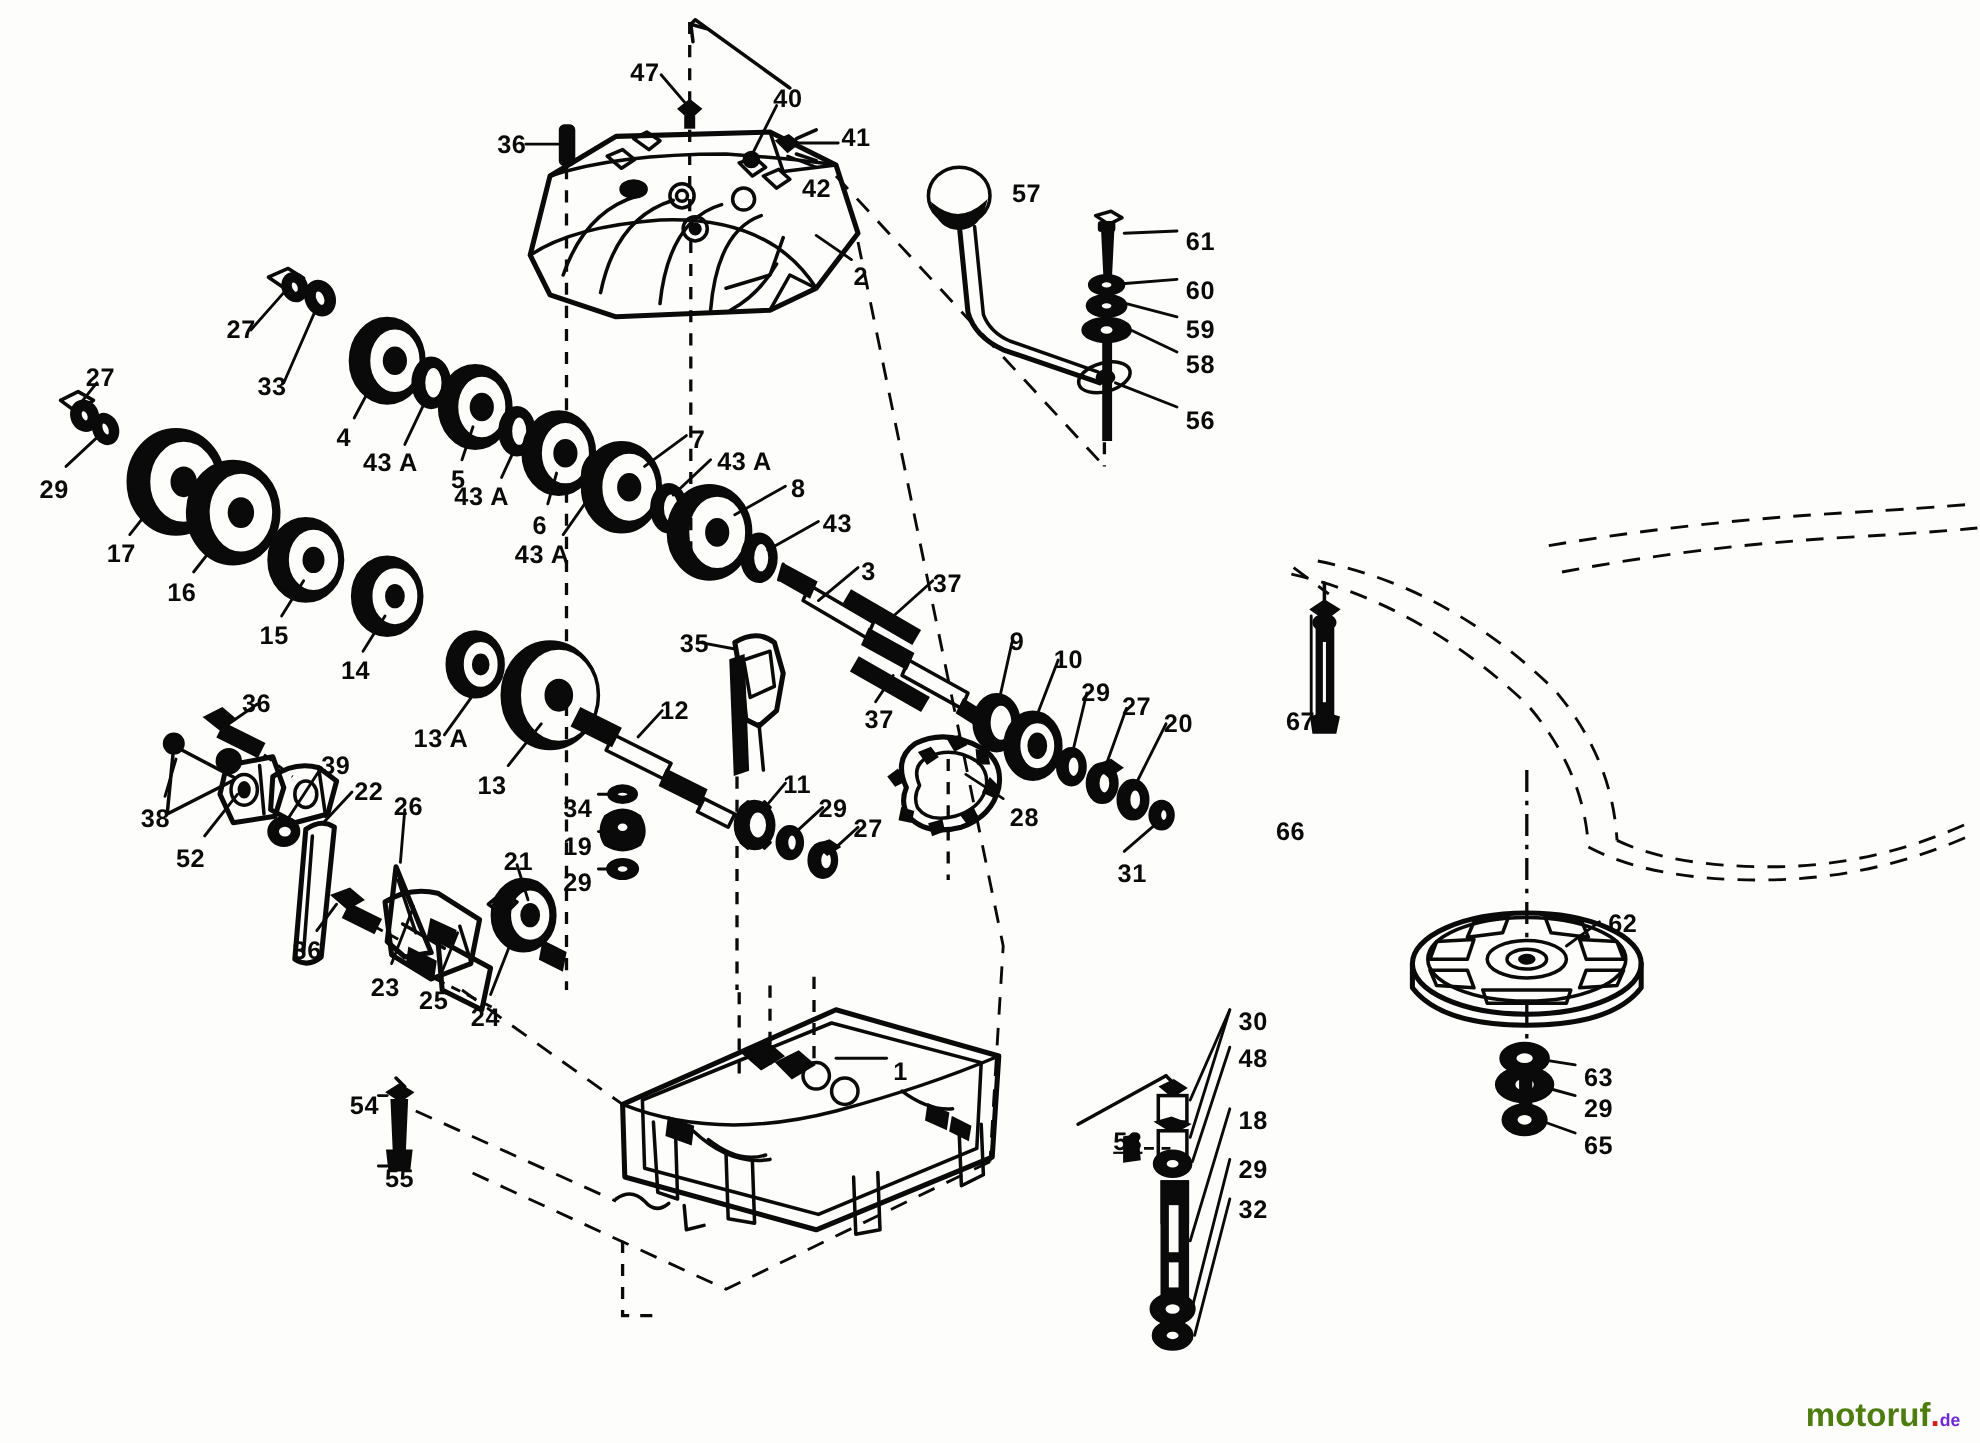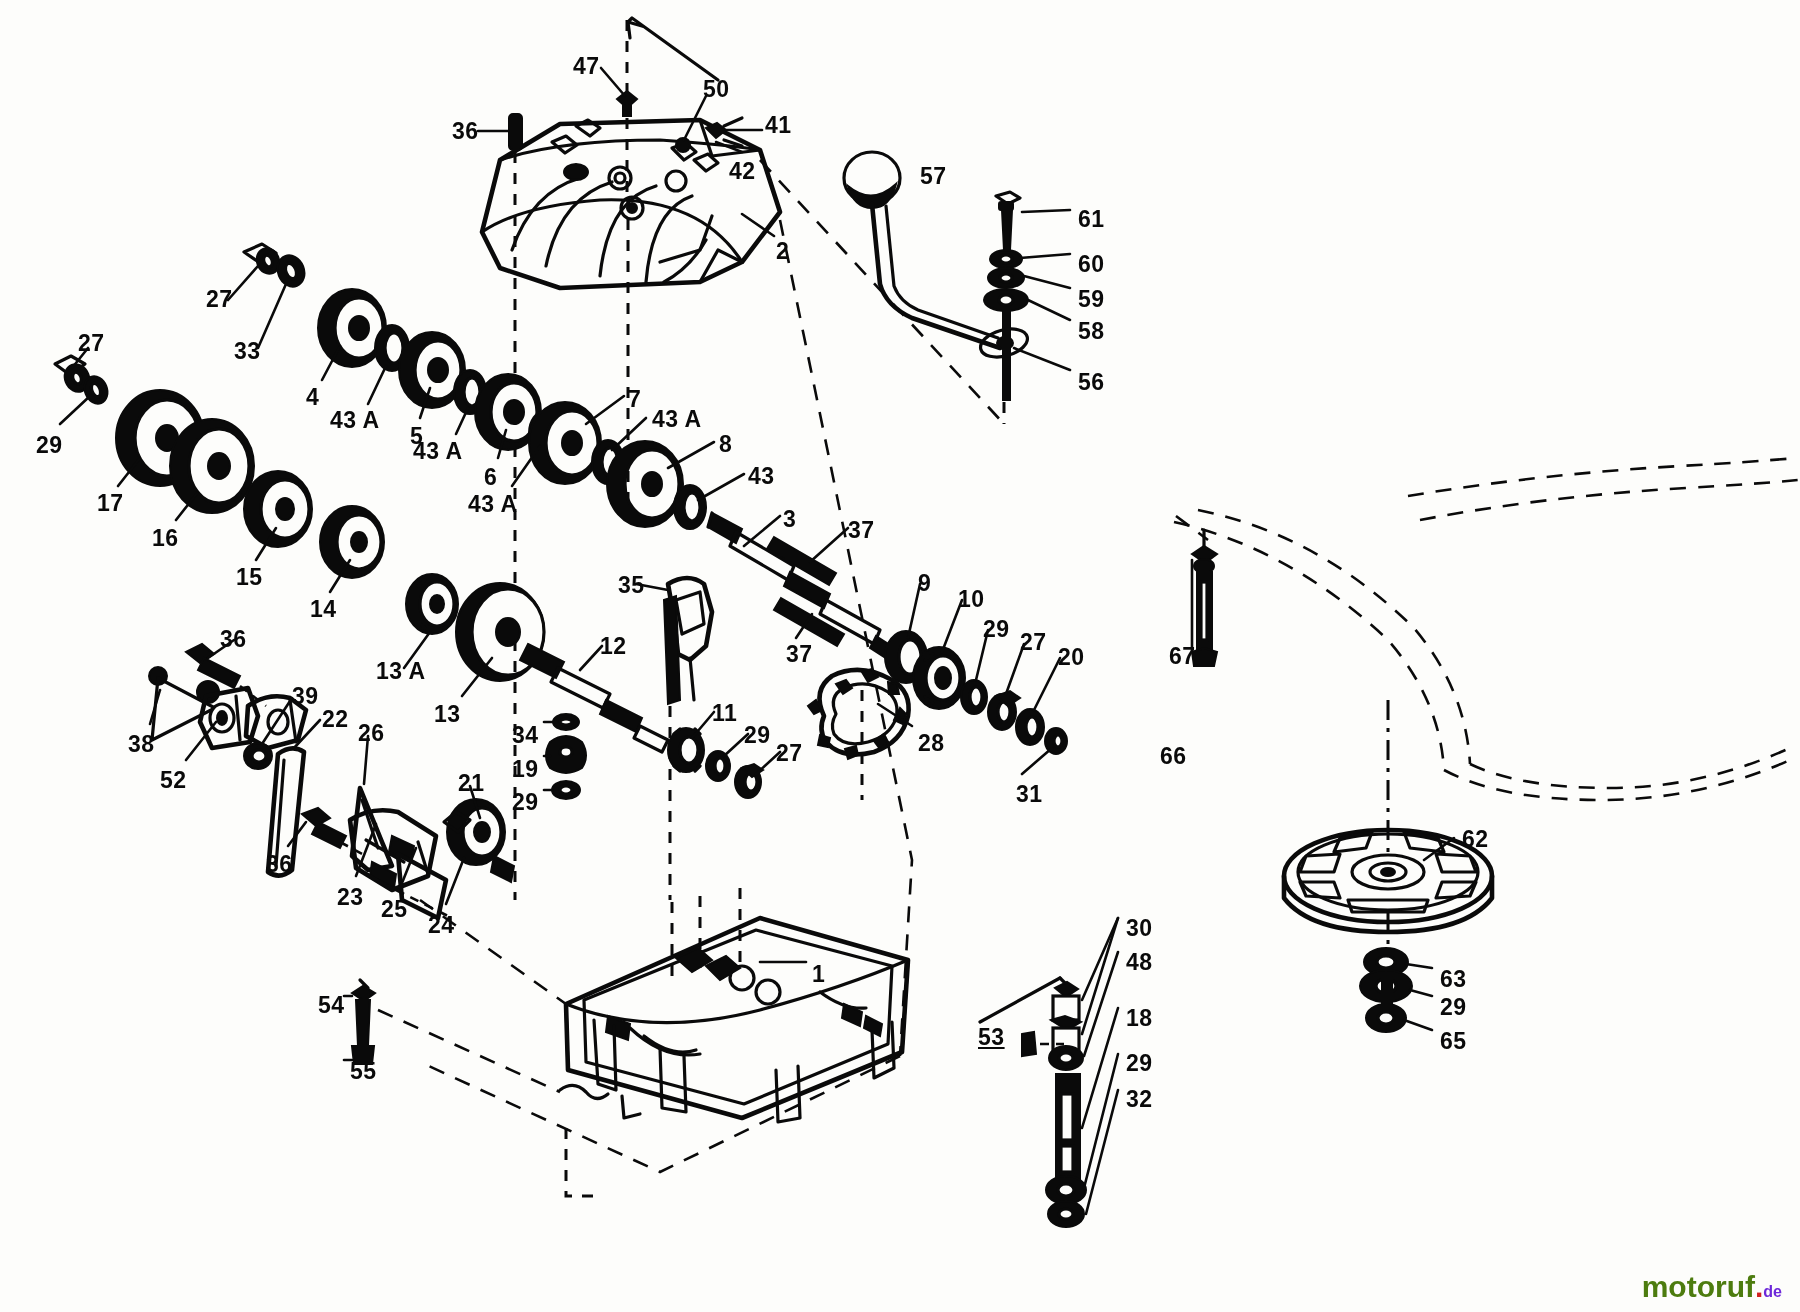--- a/index.html
+++ b/index.html
@@ -563,21 +563,21 @@
       <line x1="1192" y1="650" x2="1192" y2="560"></line>
       <line x1="1454" y1="838" x2="1424" y2="860"></line>
       <line x1="1432" y1="968" x2="1406" y2="964"></line>
       <line x1="1432" y1="996" x2="1410" y2="990"></line>
       <line x1="1432" y1="1030" x2="1404" y2="1020"></line>
     </g>
   </svg>
 
   <div id="callout-layer">
       <div class="callout" style="left: 573px; top: 55px;">47</div>
-      <div class="callout" style="left: 703px; top: 78px;">50</div>
+      <div class="callout" style="left: 703px; top: 78px;">40</div>
       <div class="callout" style="left: 765px; top: 114px;">41</div>
       <div class="callout" style="left: 452px; top: 120px;">36</div>
       <div class="callout" style="left: 729px; top: 160px;">42</div>
       <div class="callout" style="left: 920px; top: 165px;">57</div>
       <div class="callout" style="left: 776px; top: 240px;">2</div>
       <div class="callout" style="left: 1078px; top: 208px;">61</div>
       <div class="callout" style="left: 1078px; top: 253px;">60</div>
       <div class="callout" style="left: 1078px; top: 288px;">59</div>
       <div class="callout" style="left: 1078px; top: 320px;">58</div>
       <div class="callout" style="left: 1078px; top: 371px;">56</div>
@@ -629,21 +629,21 @@
       <div class="callout" style="left: 337px; top: 886px;">23</div>
       <div class="callout" style="left: 381px; top: 898px;">25</div>
       <div class="callout" style="left: 428px; top: 914px;">24</div>
       <div class="callout" style="left: 458px; top: 772px;">21</div>
       <div class="callout" style="left: 812px; top: 963px;">1</div>
       <div class="callout" style="left: 318px; top: 994px;">54</div>
       <div class="callout" style="left: 318px; top: 1060px; margin-left: 32px;">55</div>
       <div class="callout" style="left: 1126px; top: 917px;">30</div>
       <div class="callout" style="left: 1126px; top: 951px;">48</div>
       <div class="callout" style="left: 1126px; top: 1007px;">18</div>
-      <div class="callout" style="left: 978px; top: 1026px; text-decoration: underline;">53</div>
+      <div class="callout" style="left: 1012px; top: 1026px; text-decoration: underline;">53</div>
       <div class="callout" style="left: 1126px; top: 1052px;">29</div>
       <div class="callout" style="left: 1126px; top: 1088px;">32</div>
       <div class="callout" style="left: 1169px; top: 645px;">67</div>
       <div class="callout" style="left: 1160px; top: 745px;">66</div>
       <div class="callout" style="left: 1462px; top: 828px;">62</div>
       <div class="callout" style="left: 1440px; top: 968px;">63</div>
       <div class="callout" style="left: 1440px; top: 996px;">29</div>
       <div class="callout" style="left: 1440px; top: 1030px;">65</div>
     </div>
 

